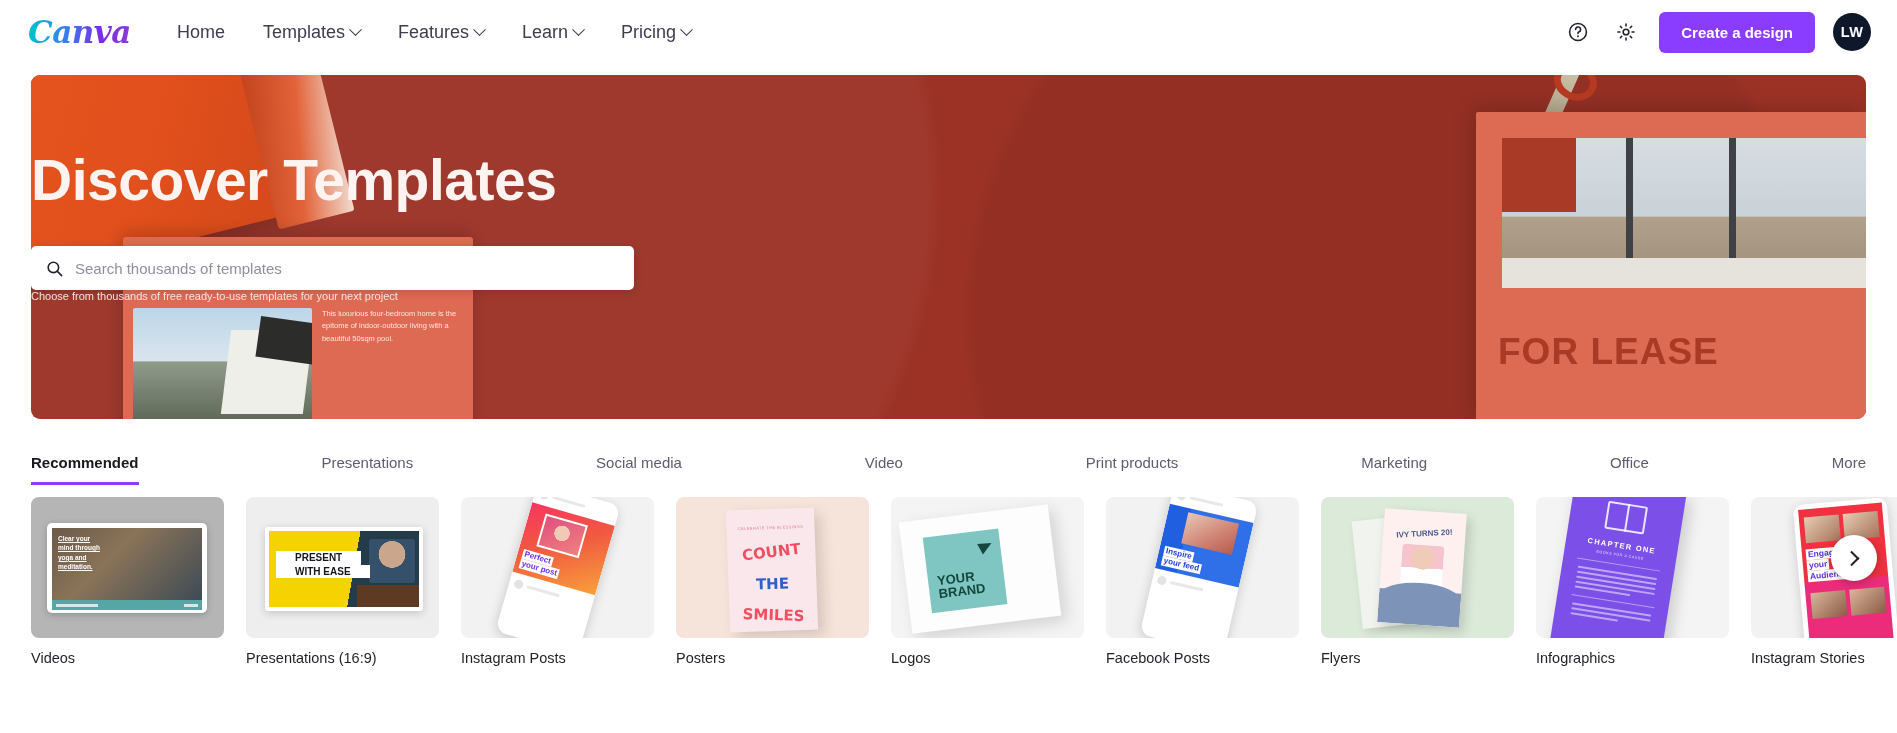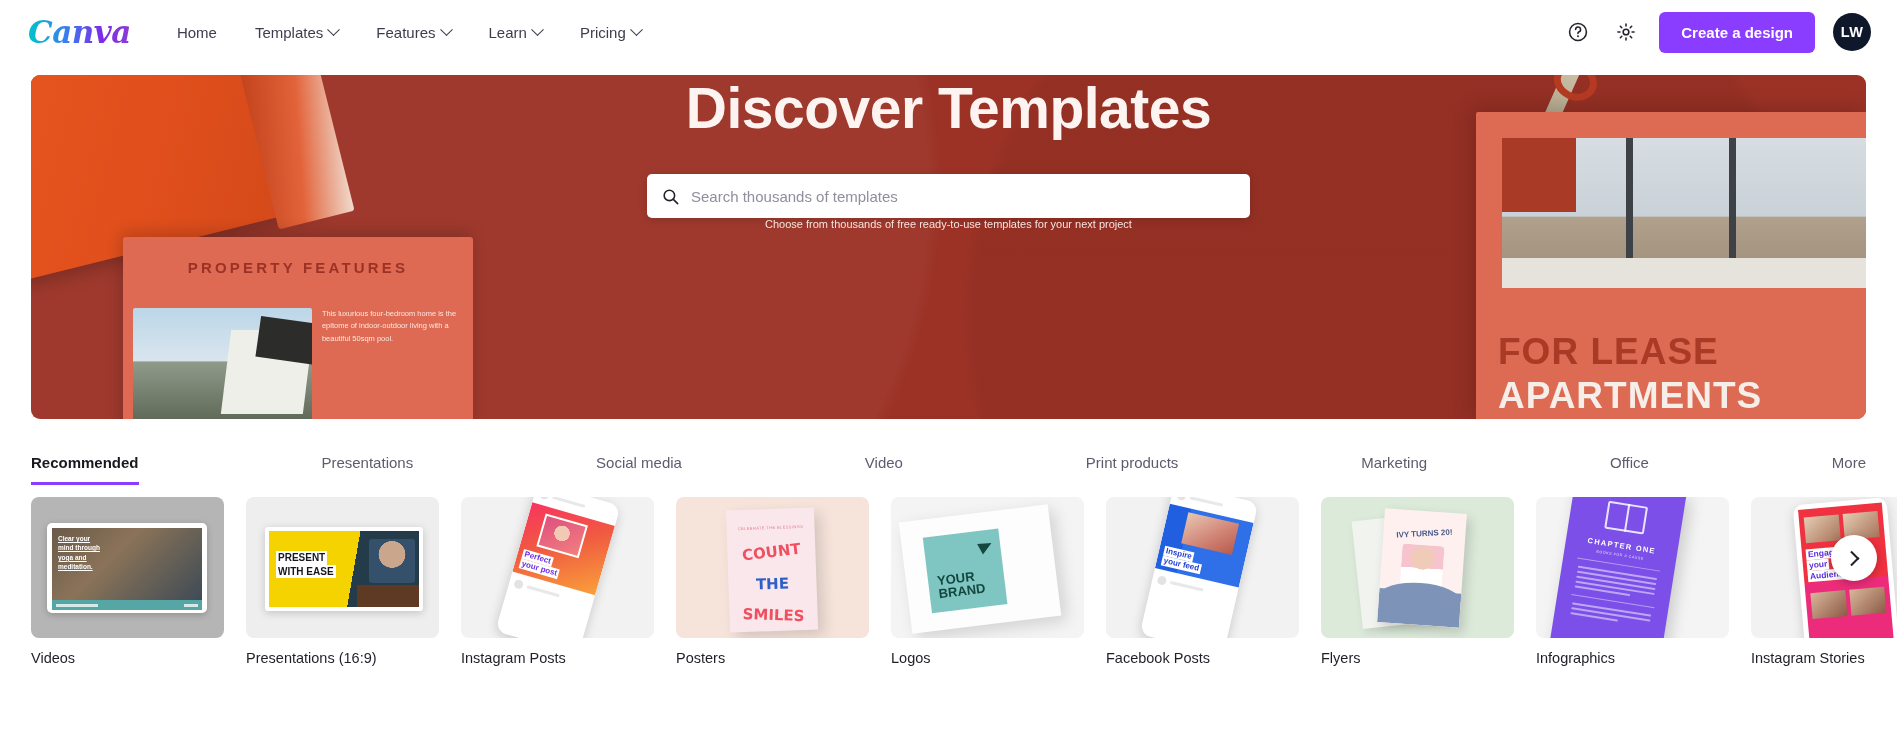--- a/index.html
+++ b/index.html
@@ -23,21 +23,21 @@
     font-size: 31px; font-style: italic; font-weight: 700;
     letter-spacing: -0.5px;
     background: linear-gradient(90deg,#00c4cc 0%,#3a7cf0 38%,#7d2ae8 72%,#8b3dd4 100%);
     -webkit-background-clip: text; background-clip: text;
     color: transparent; -webkit-text-fill-color: transparent;
     margin-right: 46px; cursor: pointer; user-select: none;
   }
   .nav { display: flex; align-items: center; gap: 38px; }
   .nav-item {
     display: flex; align-items: center; gap: 6px;
-    font-size: 15px; color: #3d3d4e; cursor: pointer; white-space: nowrap;
+    font-size: 18px; color: #3d3d4e; cursor: pointer; white-space: nowrap;
   }
   .chev {
     width: 9px; height: 9px;
     border-right: 1.6px solid #3d3d4e; border-bottom: 1.6px solid #3d3d4e;
     transform: rotate(45deg) translate(-2px,-2px);
   }
   .header-right {
     margin-left: auto; display: flex; align-items: center; gap: 18px;
   }
   .icon-btn {
@@ -166,21 +166,22 @@
     background: linear-gradient(180deg,#cbbfa6,#a99c80);
     transform: rotate(24deg); border-radius: 3px;
   }
   .key::before {
     content:""; position:absolute; left:-7px; top:-10px;
     width: 30px; height: 24px; border: 7px solid #b63a22; border-radius: 50%;
   }
   
   .hero-center {
     position: absolute; inset: 0; z-index: 5;
-    display: flex; flex-direction: column; align-items: center;
+    display: flex; flex-direction: column; 
+    padding-top: 72px;
   }
   .hero-title {
     color: #fdf4f1; font-size: 57px; font-weight: 700; letter-spacing: -0.5px;
   }
   .search-wrap {
     margin-top: 33px; width: 603px; height: 44px;
     background: #fff; border-radius: 5px;
     display: flex; align-items: center; padding: 0 14px;
     box-shadow: 0 2px 10px rgba(0,0,0,.14);
   }
@@ -253,21 +254,21 @@
   }
   .p-slide {
     width: 100%; height: 100%;
     background: linear-gradient(100deg,#f5d300 0 56%, #243b4a 56% 100%);
     position: relative; overflow: hidden;
   }
   .p-slide-text {
     position: absolute; left: 7px; top: 20px;
     font-size: 10px; font-weight: 800; color: #16161c; line-height: 1.35;
   }
-  .p-slide-text b { background: #fff; padding: 0 2px; display: inline-block; }
+  .p-slide-text b { background: #fff; padding: 0 19px; display: inline-block; }
   .p-person {
     position: absolute; right: 4px; top: 8px; width: 46px; height: 44px;
     background: radial-gradient(circle at 50% 35%, #caa68c 0 36%, transparent 37%), #34506a;
     border-radius: 3px;
   }
   .p-desk {
     position: absolute; right: 0; bottom: 0; width: 62px; height: 22px;
     background: #5e3a24;
   }
 
@@ -512,21 +513,20 @@
 
   <div class="key"></div>
   <div class="poster-lease">
     <div class="lease-photo">
       <div class="mullion" style="left:34%"></div>
       <div class="mullion" style="left:62%"></div>
       <div class="floor"></div>
     </div>
     <div class="lease-corner"></div>
     <div class="lease-title">FOR LEASE</div>
-    <div class="lease-sub">APARTMENTS</div>
   </div>
 
   <div class="hero-center">
     <h1 class="hero-title">Discover Templates</h1>
 
     <div class="search-wrap">
       <svg width="19" height="19" viewBox="0 0 24 24">
         <circle cx="10.6" cy="10.6" r="6.6" fill="none" stroke="#22222c" stroke-width="2"></circle>
         <path d="M15.6 15.6L21 21" stroke="#22222c" stroke-width="2" stroke-linecap="round"></path>
       </svg>

